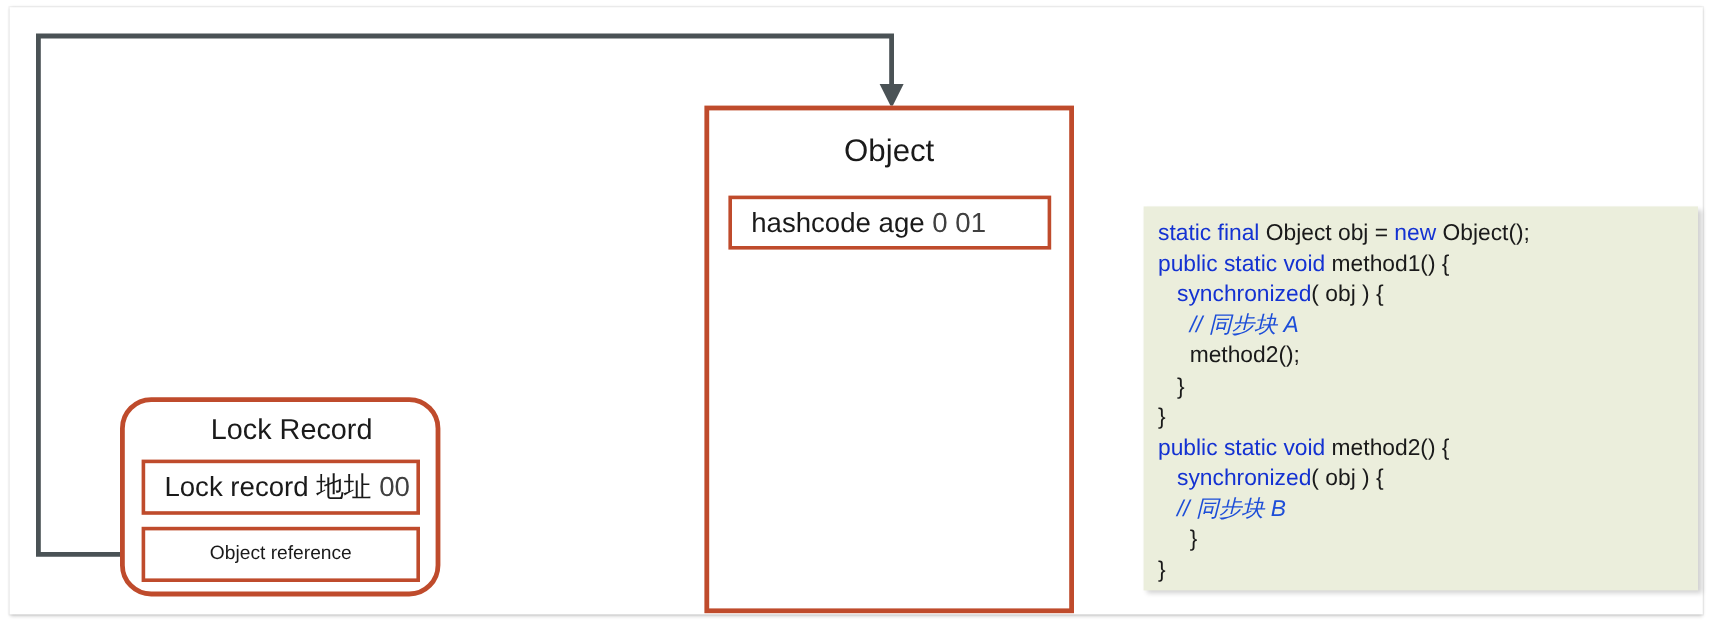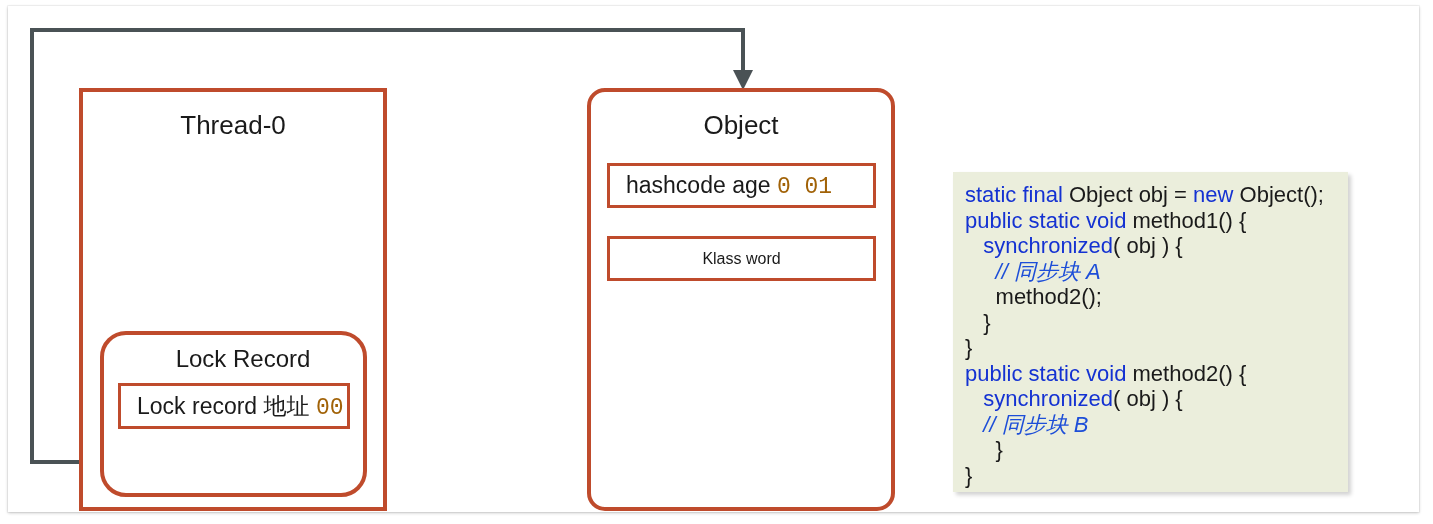--- a/index.html
+++ b/index.html
@@ -62,84 +62,81 @@
     right: 0;
     top: 50%;
     transform: translateY(-50%);
     text-align: center;
     color: #1a1a1a;
     white-space: nowrap;
   }
   .cell-text.big   { font-size: 23px; }
   .cell-text.small { font-size: 16px; }
   .cell-text.left  { text-align: left; padding-left: 16px; }
-  .red { color: #a16207; font-family: Liberation Mono, monospace; }
+  .red { color: #404040; }
 
   
   .conn {
     position: absolute;
     left: 0;
     top: 0;
     pointer-events: none;
   }
 
   
   .code-panel {
     position: absolute;
     left: 953px;
     top: 172px;
-    width: 395px;
+    width: 462px;
     height: 320px;
     background: #ebeedc;
     box-shadow: 3px 3px 4px rgba(0,0,0,0.18);
     box-sizing: border-box;
     padding: 10px 0 16px 12px;
     font-family: "Liberation Sans", sans-serif;
-    font-size: 22px;
+    font-size: 19px;
     line-height: 25.5px;
     color: #1a1a1a;
     white-space: pre;
   }
   .code-line { height: 25.5px; }
   .kw  { color: #1432d2; }
   .cmt { color: #1d4ed8; font-style: italic; }
 </style>
 </head>
 <body>
 
 <div id="canvas">
 
   <div class="page-sheet"></div>
 
   <svg class="conn" width="1433" height="524">
     <polyline points="118,462 32,462 32,30 743,30 743,78" fill="none" stroke="#4a5255" stroke-width="4" stroke-linejoin="miter" stroke-linecap="butt"></polyline>
     <polygon points="743,90 733,70 753,70" fill="#4a5255"></polygon>
   </svg>
 
-  <div class="rbox" style="left:79px; top:88px; width:308px; height:423px;">
-    <div class="box-title" style="top:18px;">Thread-0</div>
-  </div>
 
   <div class="rbox rounded" style="left:100px; top:331px; width:267px; height:166px;">
     <div class="box-title" style="top:10px; font-size:24px;margin-left:19px;">Lock Record</div>
   </div>
 
   <div class="rbox-thin" style="left:118px; top:383px; width:232px; height:46px;padding-left:28px;">
     <div class="cell-text big left"><span>Lock record 地址 </span><span class="red">00</span></div>
   </div>
 
+  <div class="rbox-thin" style="left:118px; top:439px; width:232px; height:46px;">
+    <div class="cell-text small">Object reference</div>
+  </div>
 
-  <div class="rbox" style="left:587px; top:88px; width:308px; height:423px;border-radius:18px;">
+  <div class="rbox" style="left:587px; top:88px; width:308px; height:423px;">
     <div class="box-title" style="top:18px;">Object</div>
   </div>
 
   <div class="rbox-thin" style="left:607px; top:163px; width:269px; height:45px;">
     <div class="cell-text big left"><span>hashcode age </span><span class="red">0 01</span></div>
   </div>
 
-  <div class="rbox-thin" style="left:607px; top:236px; width:269px; height:45px;">
-    <div class="cell-text small">Klass word</div>
-  </div>
 
 
   <div class="code-panel" id="code-panel"><div class="code-line"><span class="kw">static final</span><span> Object obj = </span><span class="kw">new</span><span> Object();</span></div><div class="code-line"><span class="kw">public static void</span><span> method1() {</span></div><div class="code-line"><span>   </span><span class="kw">synchronized</span><span>( obj ) {</span></div><div class="code-line"><span>     </span><span class="cmt">// 同步块 A</span></div><div class="code-line"><span>     method2();</span></div><div class="code-line"><span>   }</span></div><div class="code-line"><span>}</span></div><div class="code-line"><span class="kw">public static void</span><span> method2() {</span></div><div class="code-line"><span>   </span><span class="kw">synchronized</span><span>( obj ) {</span></div><div class="code-line"><span>   </span><span class="cmt">// 同步块 B</span></div><div class="code-line"><span>     }</span></div><div class="code-line"><span>}</span></div></div>
 
 </div>
 
 </body></html>

